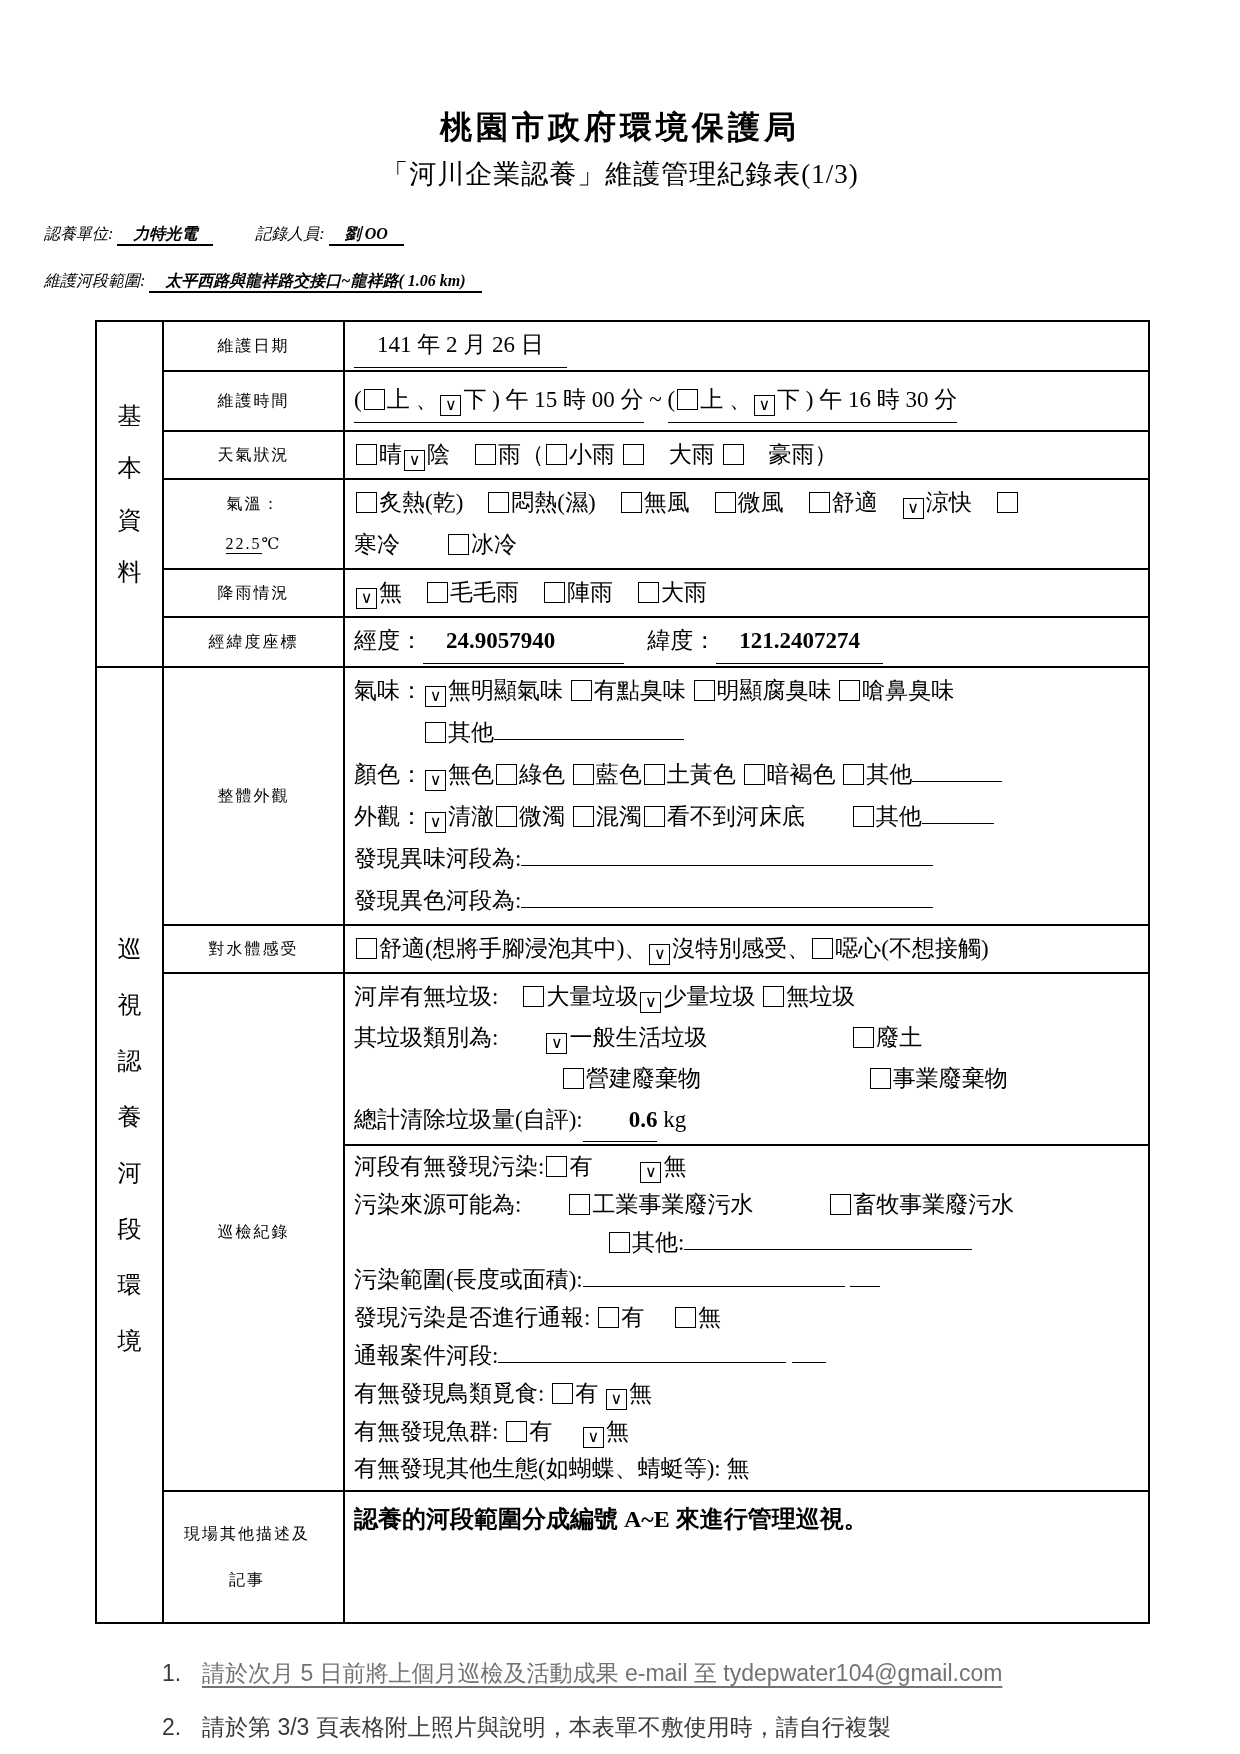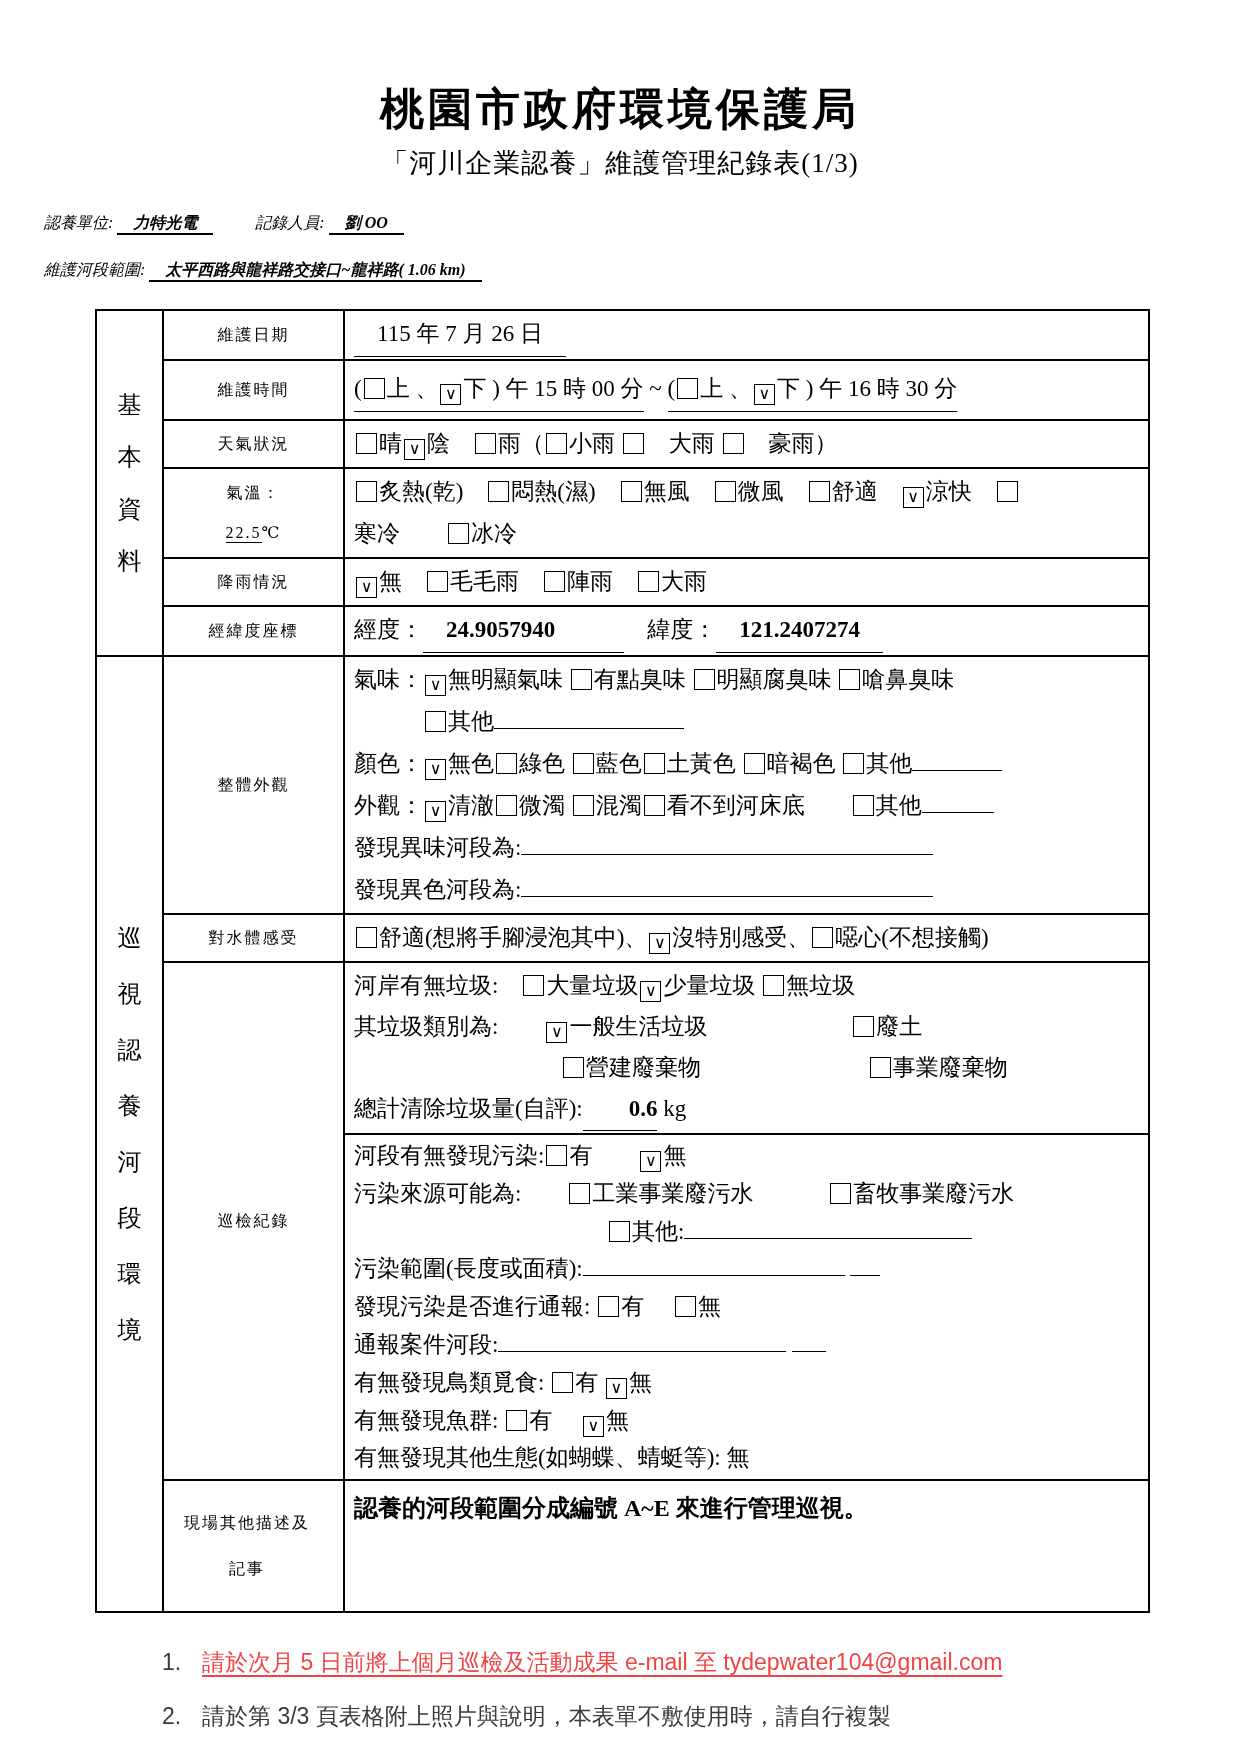--- a/index.html
+++ b/index.html
@@ -1,18 +1,18 @@
 <!DOCTYPE html>
 <html><head>
 <meta charset="utf-8">
 <style>
   html,body{margin:0;padding:0;background:#e8e8e8;}
   .page{position:relative;width:1240px;height:1754px;background:#ffffff;color:#000;
         font-family:"Liberation Serif","DejaVu Serif",serif;overflow:hidden;margin:0 auto;}
-  .title{padding-top:80px;text-align:center;font-size:44px;font-weight:bold;letter-spacing:4px;}
+  .title{padding-top:106px;text-align:center;font-size:32px;font-weight:bold;letter-spacing:4px;}
   .subtitle{text-align:center;font-size:27px;margin-top:6px;letter-spacing:1px;}
   .info-line{margin:0 44px;font-size:16px;font-style:italic;}
   .info-line.first{margin-top:32px;}
   .info-line.second{margin-top:26px;}
   .filled{font-weight:bold;border-bottom:2px solid #000;padding:0 16px 2px 16px;}
   .gap{display:inline-block;width:34px;}
   table.form{border-collapse:collapse;margin:28px 0 0 95px;table-layout:fixed;}
   .form td{border:2px solid #000;font-size:23px;overflow:hidden;}
   td.grp{text-align:center;vertical-align:middle;}
   .vchar{display:block;text-align:center;font-size:24px;}
@@ -31,21 +31,21 @@
   .cb{display:inline-block;box-sizing:border-box;width:21px;height:21px;border:1.8px solid #000;
       vertical-align:-3px;margin:0 2px;text-align:center;line-height:17px;font-size:16px;}
   .blank{display:inline-block;height:1.05em;border-bottom:1.8px solid #000;vertical-align:baseline;}
   .urun{display:inline-block;border-bottom:1.8px solid #000;padding-bottom:1px;}
   .tx.b{font-weight:bold;}
   .tx.u{border-bottom:1.8px solid #000;padding-bottom:1px;}
   .notes{margin:34px 0 0 162px;font-size:23px;color:#3a3a3a;
          font-family:"Liberation Sans","DejaVu Sans",sans-serif;}
   .note{display:flex;margin-bottom:23px;align-items:baseline;}
   .note .num{width:40px;flex:none;}
-  .note .link{color:#ef4444;text-decoration:underline;text-underline-offset:5px;}
+  .note .link{color:#737373;text-decoration:underline;text-underline-offset:5px;}
 </style>
 </head>
 <body>
 
 <div class="page">
 
   <div class="title">桃園市政府環境保護局</div>
   <div class="subtitle">「河川企業認養」維護管理紀錄表(1/3)</div>
 
   <div class="info-line first">
@@ -73,21 +73,21 @@
       <td class="grp" rowspan="6">
         <div class="v1">
               <span class="vchar">基</span>
               <span class="vchar">本</span>
               <span class="vchar">資</span>
               <span class="vchar">料</span>
             </div>
       </td>
       <td class="lbl">維護日期</td>
       <td class="val">
-        <div class="line"><span class="urun"><span class="tx">　115  年 7 月 26 日　</span></span></div>
+        <div class="line"><span class="urun"><span class="tx">　141  年 2 月 26 日　</span></span></div>
       </td>
     </tr>
 
     <tr style="height:60px">
       <td class="lbl">維護時間</td>
       <td class="val">
         <div class="line"><span class="urun"><span class="tx">(</span><span class="cb"></span><span class="tx">上 、</span><span class="cb on">∨</span><span class="tx">下 ) 午 15 時 00 分 </span></span><span class="tx"> ~ </span><span class="urun"><span class="tx">(</span><span class="cb"></span><span class="tx">上 、</span><span class="cb on">∨</span><span class="tx">下 ) 午 16 時 30  分 </span></span></div>
       </td>
     </tr>
 

